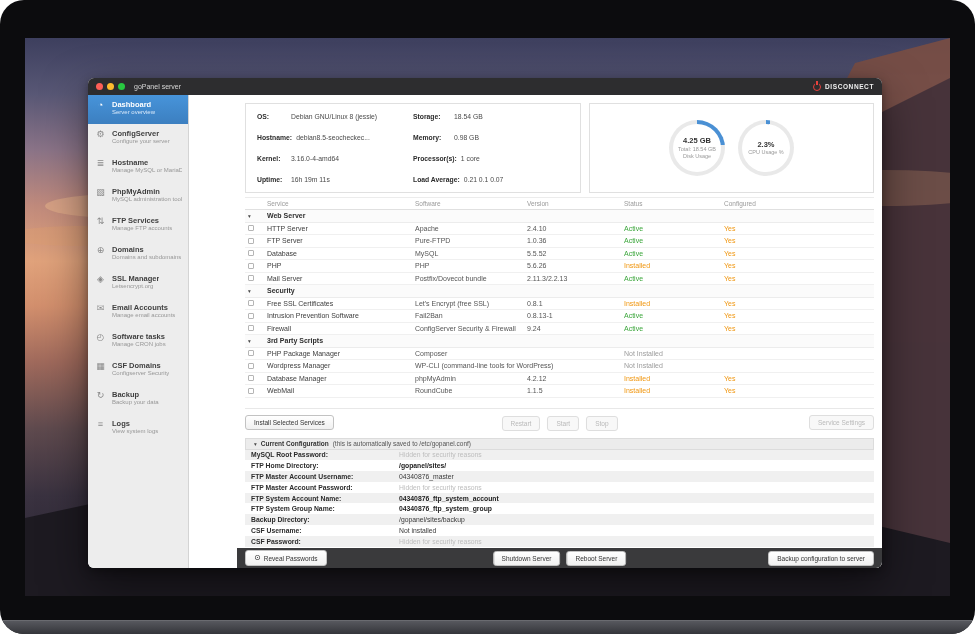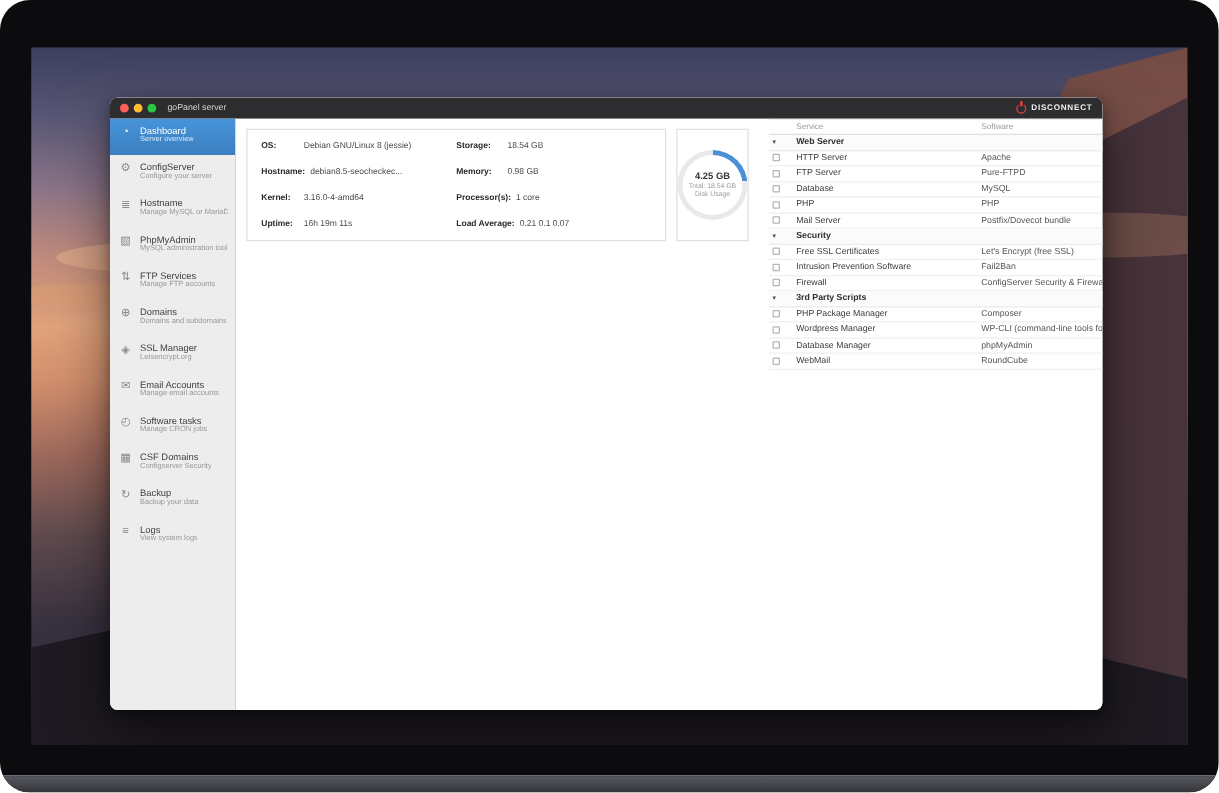--- a/index.html
+++ b/index.html
@@ -29,29 +29,29 @@
     background: var(--disconnect,#e8413c); box-shadow: 0 0 0 1px #2d2d2f; }
   .disconnect-label { color: #f0f0f0; font-size: 6.5px; font-weight: 600; letter-spacing: .6px; }
 
   .win-body { display: flex; height: 473px; }
 
   
   .sidebar { width: 101px; background: #ededed; border-right: 1px solid #d4d4d4; flex: 0 0 auto; }
   .sb-item { display: flex; align-items: flex-start; gap: 5px; padding: 5px 6px; height: 29px; cursor: default; }
   .sb-icon { width: 13px; text-align: center; font-size: 9px; line-height: 11px; color: #8a8a8a; flex: 0 0 auto; }
   .sb-text { display: flex; flex-direction: column; overflow: hidden; }
-  .sb-title { font-size: 7.5px; font-weight: 400; color: #3f3f3f; line-height: 1.25; white-space: nowrap; }
+  .sb-title { font-size: 7.5px; font-weight: 700; color: #3f3f3f; line-height: 1.25; white-space: nowrap; }
   .sb-sub { font-size: 6px; color: #979797; line-height: 1.25; white-space: nowrap; }
   .sb-item.selected { background: linear-gradient(var(--selected,#4794da), #3c7fc0); }
   .sb-item.selected .sb-title { color: #fff; }
   .sb-item.selected .sb-sub { color: #d9e9fb; }
   .sb-item.selected .sb-icon { color: #fff; }
 
   
-  .main { flex: 1; display: flex; flex-direction: row; background: #fff; overflow: hidden; }
+  .main { flex: 1; display: flex; flex-direction: column; background: #fff; overflow: hidden; padding-left: 48px; }
 
   .top-section { display: flex; padding: 8px 8px 4px; }
   .info-box { width: 336px; height: 90px; border: 1px solid #e0e0e0; display: flex; padding: 9px 11px; margin-right: 8px; }
   .info-col { flex: 1; display: flex; flex-direction: column; justify-content: space-between; }
   .info-pair { display: flex; align-items: baseline; }
   .info-label { font-size: 6.8px; font-weight: 700; color: #2b2b2b; margin-right: 4px; min-width: 30px; white-space: nowrap; }
   .info-col.right .info-label { min-width: 37px; }
   .info-value { font-size: 6.8px; color: #4a4a4a; white-space: nowrap; }
 
   .gauge-box { flex: 1; height: 90px; border: 1px solid #e0e0e0; display: flex; align-items: center; justify-content: center; gap: 13px; }
@@ -258,20 +258,27 @@
     <span class="info-value">0.21 0.1 0.07</span>
   </div>
                 </div>
             </div>
             <div class="gauge-box" id="gauge-box">
                 <div class="gauge" style="--pct: 23%;">
     <div class="gauge-inner">
       <span class="g-value">4.25 GB</span>
       <span class="g-total">Total: 18.54 GB</span>
       <span class="g-label">Disk Usage</span>
+    </div>
+  </div>
+                <div class="gauge" style="--pct: 2.3%;">
+    <div class="gauge-inner">
+      <span class="g-value">2.3%</span>
+
+      <span class="g-label">CPU Usage %</span>
     </div>
   </div>
               </div>
           </div>
 
           <div class="services">
             <div class="srow s-header">
               <span></span>
               <span class="cell">Service</span>
               <span class="cell">Software</span>

